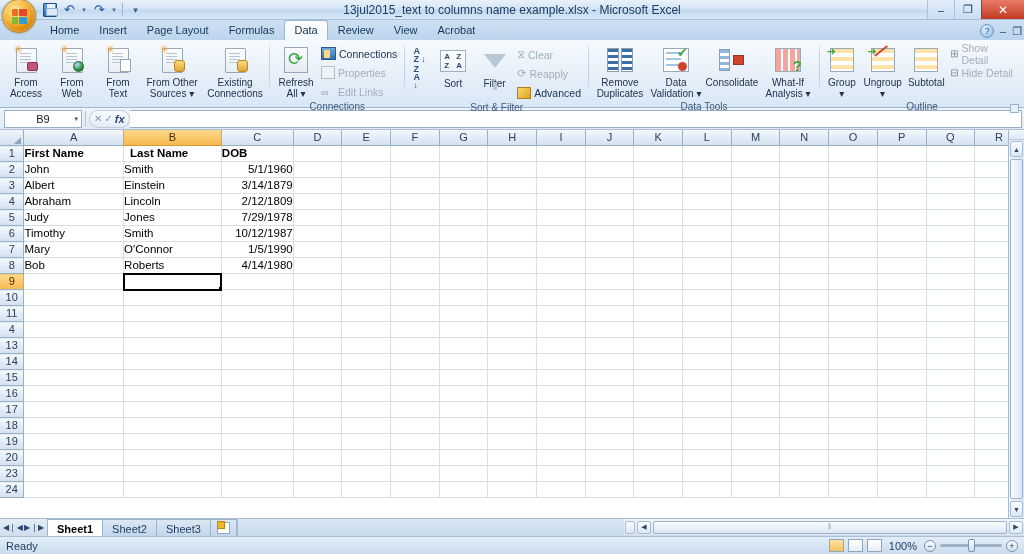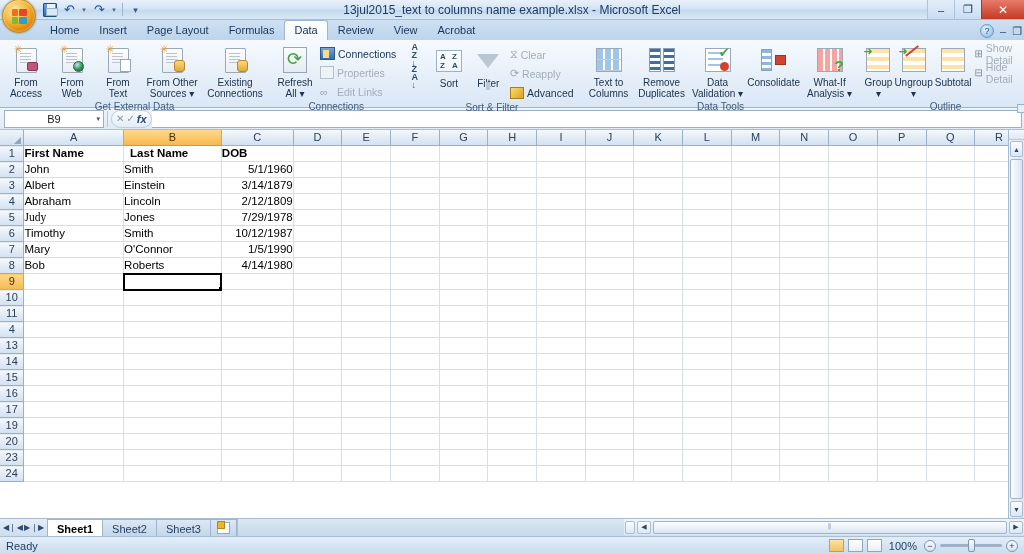--- a/index.html
+++ b/index.html
@@ -158,21 +158,21 @@
      background-image: repeating-linear-gradient(to bottom,#ffe2a8 0 4px,#fff 4px 8px); }
   .grp-ico .arr { position:absolute; left:-4px; top:-2px; color:#3fa83f; font-size:11px; line-height:9px; }
   .grp-ico .slash { position:absolute; left:1px; top:1px; width:16px; height:2px; background:#d2432f; transform:rotate(-38deg); }
   .sub-ico { width:24px; height:24px; background:#fff; border:1px solid #9aa8b8;
      background-image: repeating-linear-gradient(to bottom,#ffe2a8 0 4px,#fff 4px 8px); }
   .detail-ico { font-size: 10px; color:#7d8b9b; }
 
   
   .fbar { height: 22px; display: flex; align-items: center;
     background: linear-gradient(to bottom,#eef4fb,#dfeaf6); border-bottom: 1px solid #a9bed4; }
-  .namebox { width: 100px; height: 18px; margin-left: 4px; background: #fff; border: 1px solid #9aaec4;
+  .namebox { width: 78px; height: 18px; margin-left: 4px; background: #fff; border: 1px solid #9aaec4;
     font-size: 11px; color: #1a1a1a; display: flex; align-items: center; justify-content: center; position: relative; }
   .namebox .caret { position: absolute; right: 3px; font-size: 7px; color: #3a5172; }
   .fb-sep { width: 1px; height: 16px; background: #b6c6d8; margin: 0 3px; }
   .fx-group { display: flex; align-items: center; gap: 2px; padding: 0 4px;
      background: linear-gradient(to bottom,#fbfdff,#e3ecf6); border: 1px solid #bdcddd; border-radius: 9px; height: 18px; }
   .fx-btn { font-size: 10px; color: #8a97a7; }
   .fx-btn.fx { font-style: italic; color: #2d4a70; font-weight: bold; font-size: 11px; }
   .fb-input { flex: 1; height: 18px; background: #fff; border: 1px solid #9aaec4; border-left: none; margin-right: 2px; }
 
   
@@ -343,21 +343,20 @@
         <div class="grp-sep"></div>
         <div class="bigbtn w62">
           <div class="ico">
             <span class="doc-ico">
                 <span class="cyl-ico"></span>
               </span>
           </div>
           <div class="lbl"><span>Existing</span><br><span>Connections</span></div>
         </div>
       </div>
-      <div class="grp-label">Get External Data</div>
     </div>
     <div class="grp-sep"></div>
 
     <div class="grp">
       <div class="grp-items">
         <div class="bigbtn">
           <div class="ico">
               <span class="refresh-ico"></span>
             </div>
           <div class="lbl"><span>Refresh</span><br><span>All ▾</span></div>
@@ -421,29 +420,20 @@
             <span class="lbl">Advanced</span>
           </div>
         </div>
       </div>
       <div class="grp-label">Sort &amp; Filter</div>
     </div>
     <div class="grp-sep"></div>
 
     <div class="grp">
       <div class="grp-items">
-        <div class="bigbtn w50">
-          <div class="ico">
-              <span class="t2c-ico">
-                <i></i>
-                <i></i>
-              </span>
-            </div>
-          <div class="lbl"><span>Text to</span><br><span>Columns</span></div>
-        </div>
         <div class="bigbtn w56">
           <div class="ico">
               <span class="rd-ico">
                 <i></i>
                 <i></i>
               </span>
             </div>
           <div class="lbl"><span>Remove</span><br><span>Duplicates</span></div>
         </div>
         <div class="bigbtn w56">
@@ -636,21 +626,21 @@
             <td class="cell" style="width: 49px;"></td>
             <td class="cell" style="width: 49px;"></td>
             <td class="cell" style="width: 49px;"></td>
             <td class="cell" style="width: 49px;"></td>
             <td class="cell" style="width: 49px;"></td>
             <td class="cell" style="width: 49px;"></td>
             <td class="cell" style="width: 49px;"></td>
           </tr>
           <tr>
             <th class="rowhdr">5</th>
-            <td class="cell" style="width: 100px; font-family: Liberation Serif, serif;">Judy</td>
+            <td class="cell" style="width: 100px;">Judy</td>
             <td class="cell" style="width: 98px;">Jones</td>
             <td class="cell r" style="width: 72px;">7/29/1978</td>
             <td class="cell" style="width: 49px;"></td>
             <td class="cell" style="width: 49px;"></td>
             <td class="cell" style="width: 49px;"></td>
             <td class="cell" style="width: 49px;"></td>
             <td class="cell" style="width: 49px;"></td>
             <td class="cell" style="width: 49px;"></td>
             <td class="cell" style="width: 49px;"></td>
             <td class="cell" style="width: 49px;"></td>
@@ -890,20 +880,41 @@
             <td class="cell" style="width: 49px;"></td>
             <td class="cell" style="width: 49px;"></td>
             <td class="cell" style="width: 49px;"></td>
             <td class="cell" style="width: 49px;"></td>
             <td class="cell" style="width: 49px;"></td>
             <td class="cell" style="width: 49px;"></td>
             <td class="cell" style="width: 49px;"></td>
           </tr>
           <tr>
             <th class="rowhdr">17</th>
+            <td class="cell" style="width: 100px;"></td>
+            <td class="cell" style="width: 98px;"></td>
+            <td class="cell" style="width: 72px;"></td>
+            <td class="cell" style="width: 49px;"></td>
+            <td class="cell" style="width: 49px;"></td>
+            <td class="cell" style="width: 49px;"></td>
+            <td class="cell" style="width: 49px;"></td>
+            <td class="cell" style="width: 49px;"></td>
+            <td class="cell" style="width: 49px;"></td>
+            <td class="cell" style="width: 49px;"></td>
+            <td class="cell" style="width: 49px;"></td>
+            <td class="cell" style="width: 49px;"></td>
+            <td class="cell" style="width: 49px;"></td>
+            <td class="cell" style="width: 49px;"></td>
+            <td class="cell" style="width: 49px;"></td>
+            <td class="cell" style="width: 49px;"></td>
+            <td class="cell" style="width: 49px;"></td>
+            <td class="cell" style="width: 49px;"></td>
+          </tr>
+          <tr>
+            <th class="rowhdr">18</th>
             <td class="cell" style="width: 100px;"></td>
             <td class="cell" style="width: 98px;"></td>
             <td class="cell" style="width: 72px;"></td>
             <td class="cell" style="width: 49px;"></td>
             <td class="cell" style="width: 49px;"></td>
             <td class="cell" style="width: 49px;"></td>
             <td class="cell" style="width: 49px;"></td>
             <td class="cell" style="width: 49px;"></td>
             <td class="cell" style="width: 49px;"></td>
             <td class="cell" style="width: 49px;"></td>

